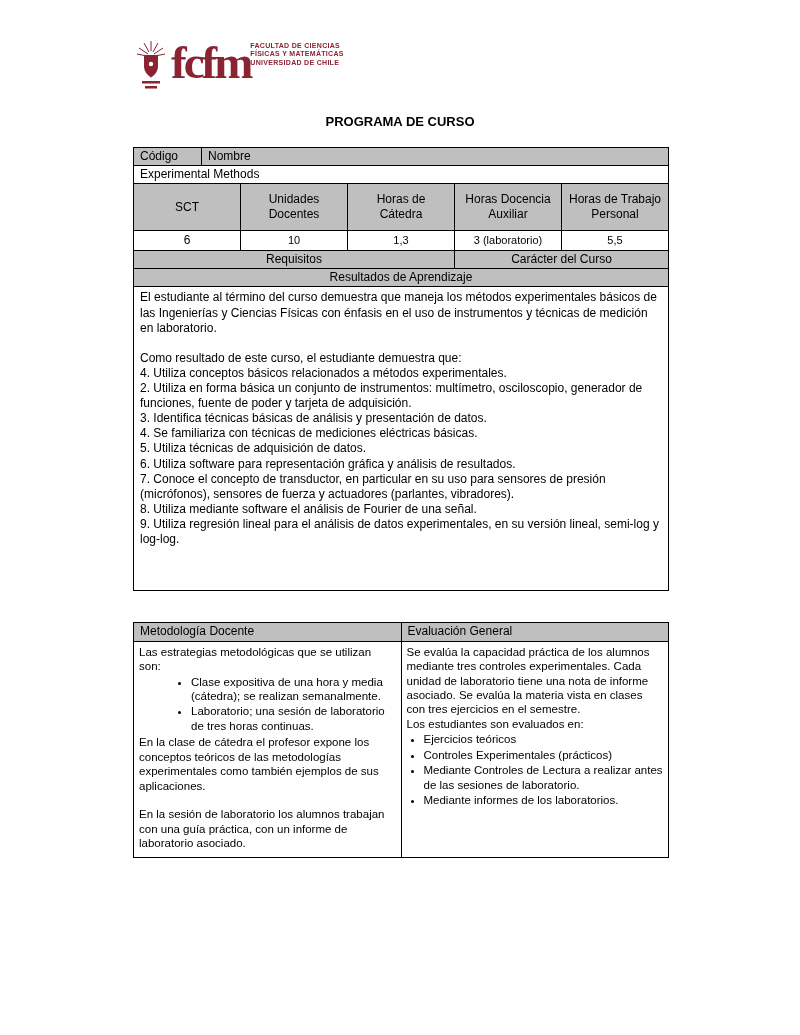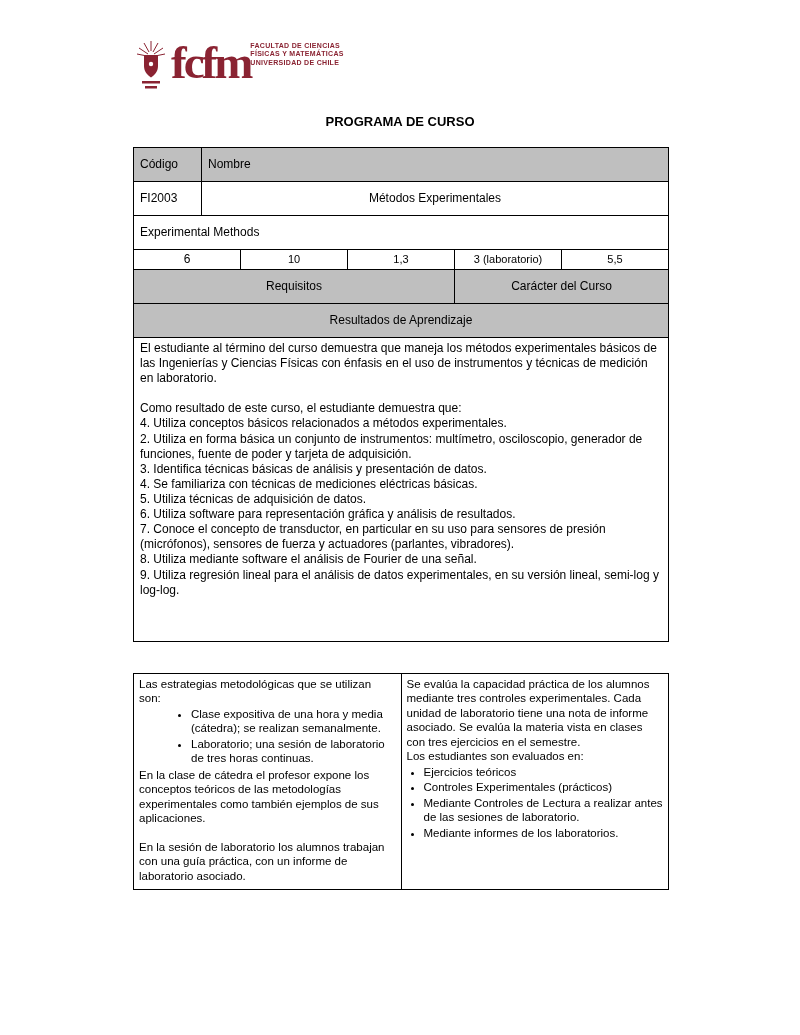--- a/index.html
+++ b/index.html
@@ -22,21 +22,21 @@
 
   
   .tables { position:absolute; left:133px; top:147px; width:536px; }
   table { width:100%; border-collapse:collapse; table-layout:fixed; font-size:12px; }
   table + table { margin-top:-1px; }
   table.gap { margin-top:31px; }
   td { border:1px solid #000; padding:1px 6px; vertical-align:middle; line-height:1.26; }
   .hdr { background:#bfbfbf; }
   .center { text-align:center; }
   .top { vertical-align:top; }
-  .h17 td { height:34px; }
+  .h17 td { height:18px; }
   .h46 td { height:47px; }
   .h20 td { height:20px; }
 
   .hours-val { font-size:11px; }
 
   .longcell { padding:3px 6px 6px 6px; }
   .longcell .blank { height:15px; }
   .body2 { font-size:11.5px; }
   .body2 td { padding:3px 5px 6px 5px; }
   ul.bullets { list-style:disc outside; margin:1px 0 2px 0; }
@@ -83,44 +83,47 @@
     <table>
       <colgroup>
           <col style="width:68px">
           <col>
         </colgroup>
       <tbody>
           <tr class="h17">
         <td class="hdr">Código</td>
         <td class="hdr">Nombre</td>
       </tr>
-      <tr class="h17">
-        <td>FI2003</td>
-        <td class="center">Métodos Experimentales</td>
-      </tr>
     </tbody>
       </table>
 
     <table>
       <tbody>
       <tr class="h17">
         <td>Experimental Methods</td>
       </tr>
     </tbody>
       </table>
 
     <table>
       <colgroup>
           <col style="width:20%">
           <col style="width:20%">
           <col style="width:20%">
           <col style="width:20%">
           <col style="width:20%">
         </colgroup>
       <tbody>
+          <tr class="h46">
+        <td class="hdr center">SCT</td>
+        <td class="hdr center">Unidades Docentes</td>
+        <td class="hdr center">Horas de Cátedra</td>
+        <td class="hdr center">Horas Docencia Auxiliar</td>
+        <td class="hdr center">Horas de Trabajo Personal</td>
+      </tr>
       <tr class="h20">
         <td class="center">6</td>
         <td class="center hours-val">10</td>
         <td class="center hours-val">1,3</td>
         <td class="center hours-val">3 (laboratorio)</td>
         <td class="center hours-val">5,5</td>
       </tr>
     </tbody>
       </table>
 
@@ -160,20 +163,24 @@
       </tr>
     </tbody>
       </table>
 
     <table class="gap">
       <colgroup>
           <col style="width:50%">
           <col style="width:50%">
         </colgroup>
       <tbody>
+          <tr class="h17">
+        <td class="hdr">Metodología Docente</td>
+        <td class="hdr">Evaluación General</td>
+      </tr>
       <tr class="body2">
         <td class="top" style="height:208px;">
           <div>Las estrategias metodológicas que se utilizan son:</div>
           <ul class="bullets indent-deep">
             <li>Clase expositiva  de una hora y media (cátedra);  se realizan semanalmente.</li>
             <li>Laboratorio; una sesión de laboratorio de tres horas continuas.</li>
           </ul>
           <div>En la clase de cátedra el profesor expone los conceptos teóricos de las metodologías experimentales como también ejemplos de sus aplicaciones.</div>
           <div class="spacer"></div>
           <div>En la sesión de laboratorio los alumnos trabajan con una guía práctica, con un informe de laboratorio asociado.</div>

